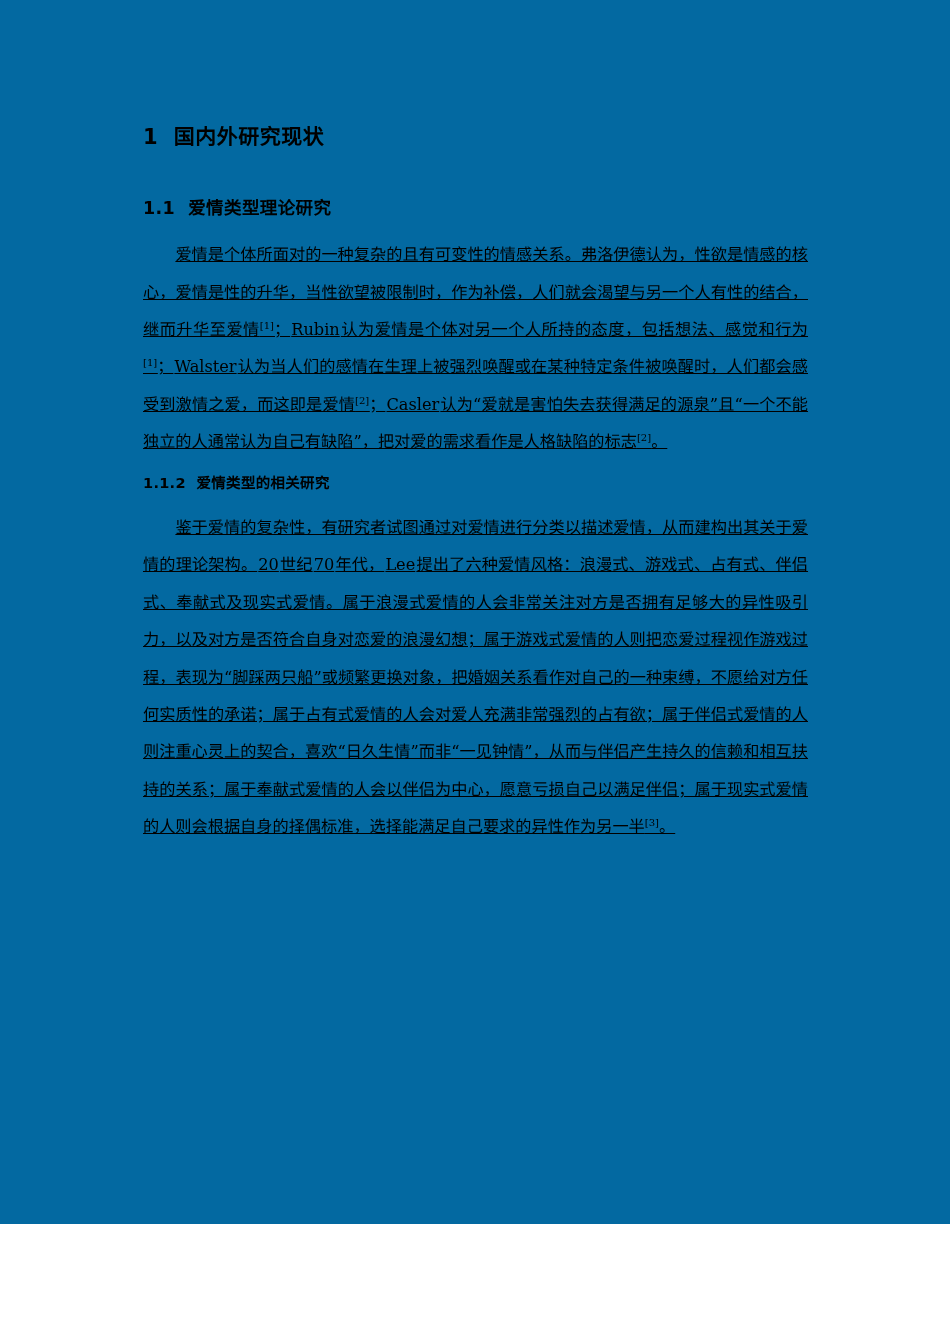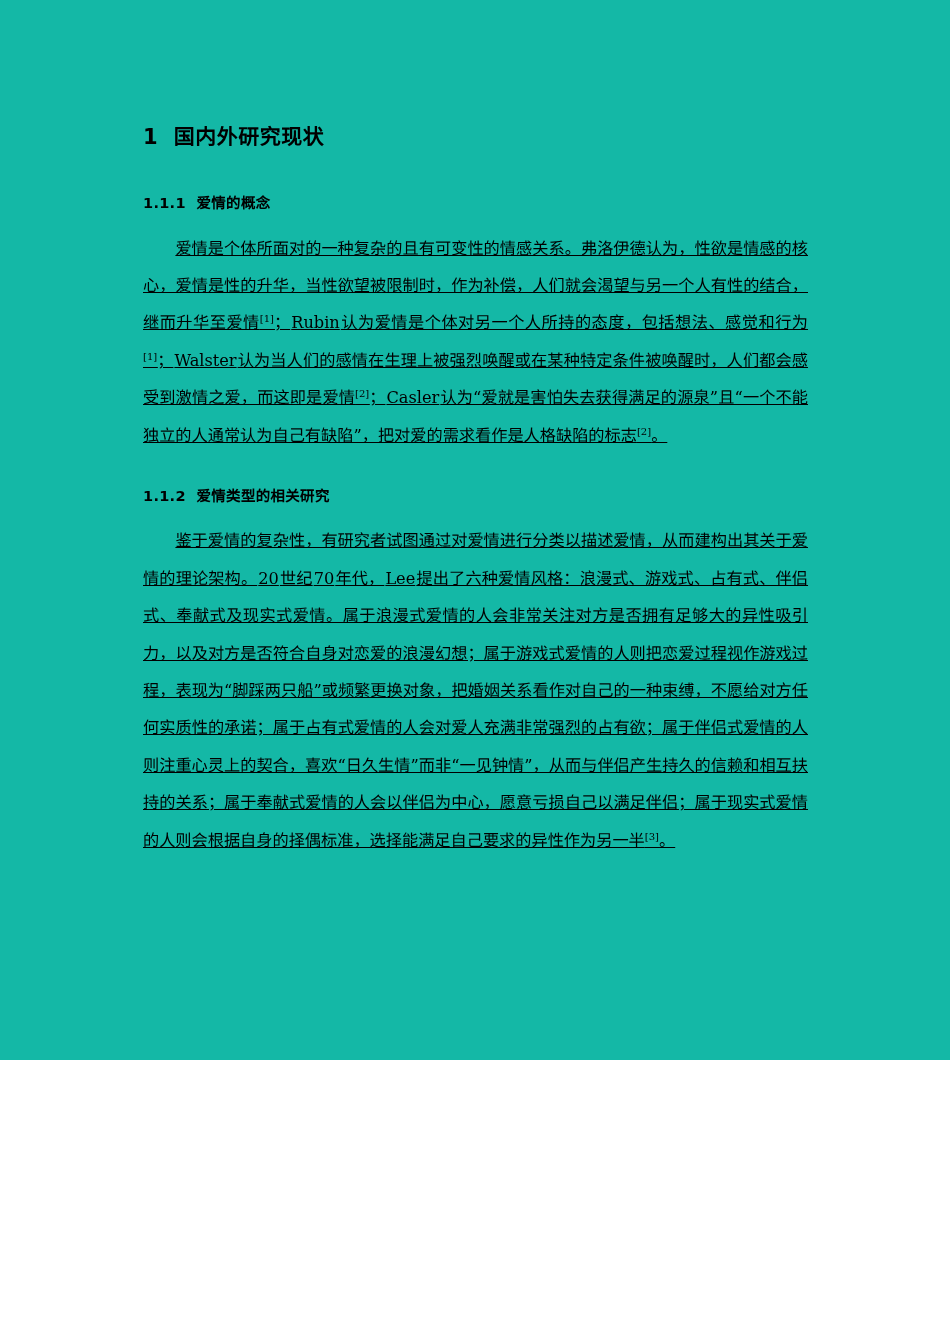--- a/index.html
+++ b/index.html
@@ -8,23 +8,23 @@
     padding: 0;
     background: #ffffff;
   }
   body {
     font-family: "DejaVu Serif", "Liberation Serif", serif;
     color: #000000;
   }
   .page {
     position: relative;
     width: 950px;
-    height: 1060px;
+    height: 1224px;
     margin: 0 auto;
-    background: #14b8a6;
+    background: #0369a1;
     box-sizing: border-box;
     overflow: hidden;
   }
   .content {
     position: absolute;
     left: 143px;
     top: 0;
     width: 665px;
   }
 
@@ -60,21 +60,21 @@
     font-size: 14.5px;
     font-weight: 700;
     letter-spacing: 0.3px;
     line-height: 1.2;
     margin: 0;
     padding: 0;
     color: #000;
     white-space: pre;
   }
   .h3-wrap-1 { margin-top: 45px; }
-  .h3-wrap-2 { margin-top: 34px; }
+  .h3-wrap-2 { margin-top: 14px; }
 
   
   .para {
     font-family: "DejaVu Serif", "Liberation Serif", serif;
     font-size: 16.2px;
     line-height: 37.4px;
     text-align: justify;
     text-justify: inter-ideograph;
     text-indent: 2em;
     margin: 0;
@@ -113,24 +113,24 @@
 </head>
 <body>
 
 <div class="page">
   <div class="content">
 
     <div class="h1-wrap">
       <h1 class="h1">1  国内外研究现状</h1>
     </div>
 
+    <div class="h2-wrap">
+      <h2 class="h2">1.1  爱情类型理论研究</h2>
+    </div>
 
-    <div class="h3-wrap-1">
-      <h3 class="h3">1.1.1  爱情的概念</h3>
-    </div>
 
     <p class="para first">爱情是个体所面对的一种复杂的且有可变性的情感关系。弗洛伊德认为，性欲是情感的核心，爱情是性的升华，当性欲望被限制时，作为补偿，人们就会渴望与另一个人有性的结合，继而升华至爱情<sup>[1]</sup>；<span class="lat">Rubin</span>认为爱情是个体对另一个人所持的态度，包括想法、感觉和行为<sup>[1]</sup>；<span class="lat">Walster</span>认为当人们的感情在生理上被强烈唤醒或在某种特定条件被唤醒时，人们都会感受到激情之爱，而这即是爱情<sup>[2]</sup>；<span class="lat">Casler</span>认为“爱就是害怕失去获得满足的源泉”且“一个不能独立的人通常认为自己有缺陷”，把对爱的需求看作是人格缺陷的标志<sup>[2]</sup>。</p>
 
     <div class="h3-wrap-2">
       <h3 class="h3">1.1.2  爱情类型的相关研究</h3>
     </div>
 
     <p class="para first">鉴于爱情的复杂性，有研究者试图通过对爱情进行分类以描述爱情，从而建构出其关于爱情的理论架构。<span class="lat">20</span>世纪<span class="lat">70</span>年代，<span class="lat">Lee</span>提出了六种爱情风格：浪漫式、游戏式、占有式、伴侣式、奉献式及现实式爱情。属于浪漫式爱情的人会非常关注对方是否拥有足够大的异性吸引力，以及对方是否符合自身对恋爱的浪漫幻想；属于游戏式爱情的人则把恋爱过程视作游戏过程，表现为“脚踩两只船”或频繁更换对象，把婚姻关系看作对自己的一种束缚，不愿给对方任何实质性的承诺；属于占有式爱情的人会对爱人充满非常强烈的占有欲；属于伴侣式爱情的人则注重心灵上的契合，喜欢“日久生情”而非“一见钟情”，从而与伴侣产生持久的信赖和相互扶持的关系；属于奉献式爱情的人会以伴侣为中心，愿意亏损自己以满足伴侣；属于现实式爱情的人则会根据自身的择偶标准，选择能满足自己要求的异性作为另一半<sup>[3]</sup>。</p>
 
 

